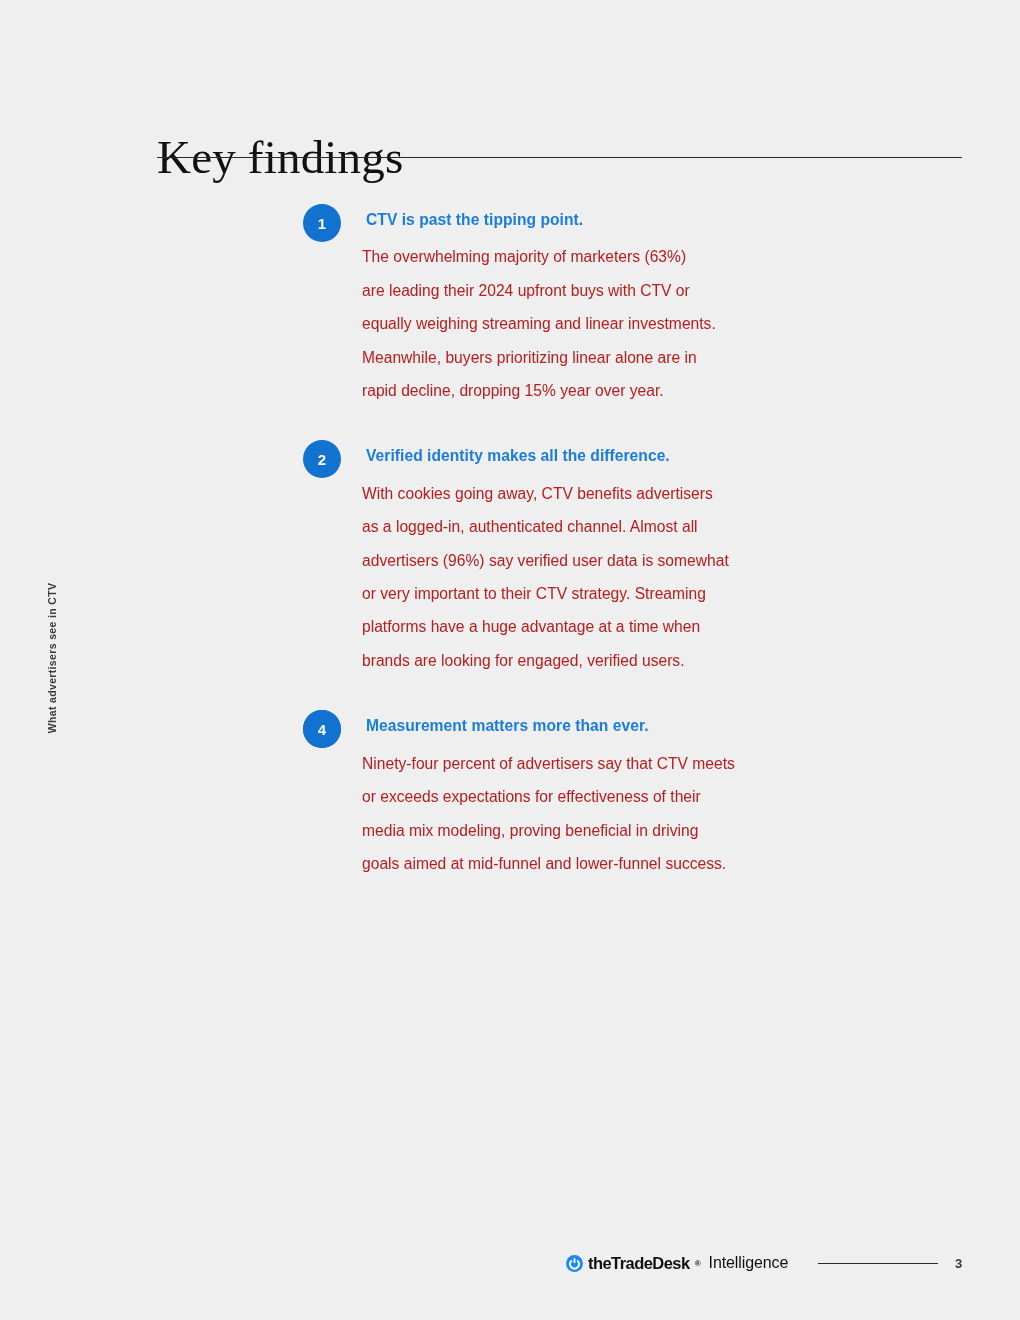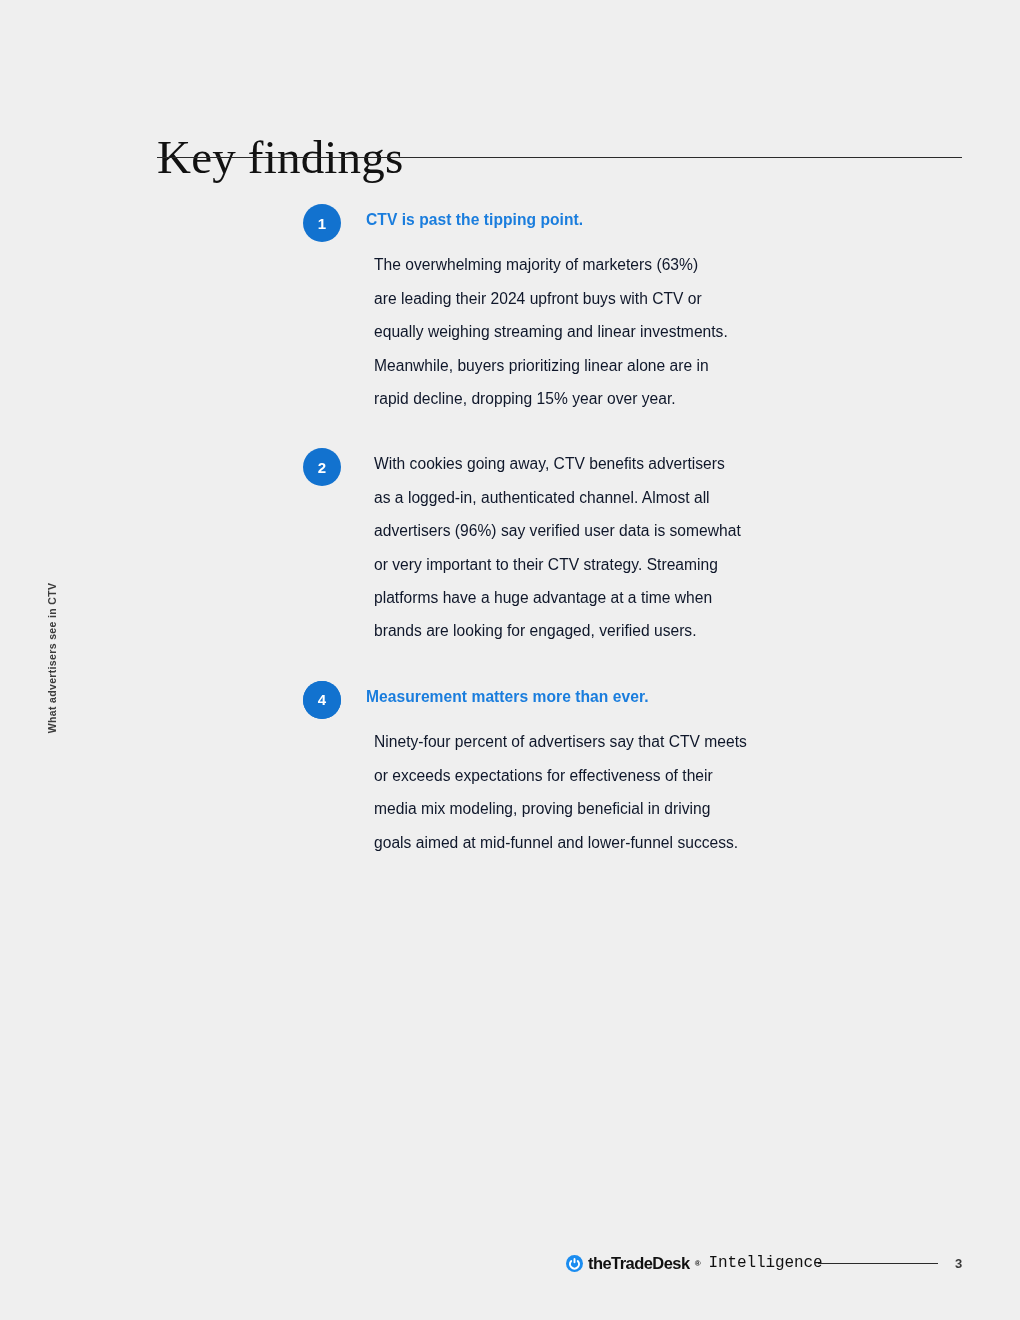--- a/index.html
+++ b/index.html
@@ -88,24 +88,24 @@
     font-size: 15.6px;
     font-weight: 700;
     color: #1a7ddd;
     line-height: 33.4px;
     letter-spacing: 0.05px;
     margin: 4px;
   }
   .finding-body {
     font-size: 15.6px;
     font-weight: 400;
-    color: #0f172a;
+    color: #b91c1c;
     line-height: 33.4px;
     letter-spacing: 0.02px;
-    margin: 12px;
+    margin: 0;
     white-space: pre-line;
   }
 
   
   .footer {
     position: absolute;
     left: 0;
     top: 1250px;
     width: 1020px;
     height: 26px;
@@ -141,21 +141,20 @@
     letter-spacing: 0;
   }
   .logo-sub {
     font-size: 16px;
     font-weight: 400;
     color: #111111;
     letter-spacing: -0.1px;
     line-height: 1;
     white-space: nowrap;
     margin-left: 3px;
-    font-family: Liberation Mono, monospace;
   }
   .footer-rule {
     position: absolute;
     left: 818px;
     width: 120px;
     height: 0;
     border-top: 1.5px solid #2b2b2b;
   }
   .footer-page {
     position: absolute;
@@ -181,20 +180,21 @@
     <p class="finding-heading">CTV is past the tipping point.</p>
     <p class="finding-body">The overwhelming majority of marketers (63%)
 are leading their 2024 upfront buys with CTV or
 equally weighing streaming and linear investments.
 Meanwhile, buyers prioritizing linear alone are in
 rapid decline, dropping 15% year over year.</p>
   </div>
 
   <div class="finding">
     <div class="badge">2</div>
+    <p class="finding-heading">Verified identity makes all the difference.</p>
     <p class="finding-body">With cookies going away, CTV benefits advertisers
 as a logged-in, authenticated channel. Almost all
 advertisers (96%) say verified user data is somewhat
 or very important to their CTV strategy. Streaming
 platforms have a huge advantage at a time when
 brands are looking for engaged, verified users.</p>
   </div>
 
   <div class="finding">
     <div class="badge">3</div>

